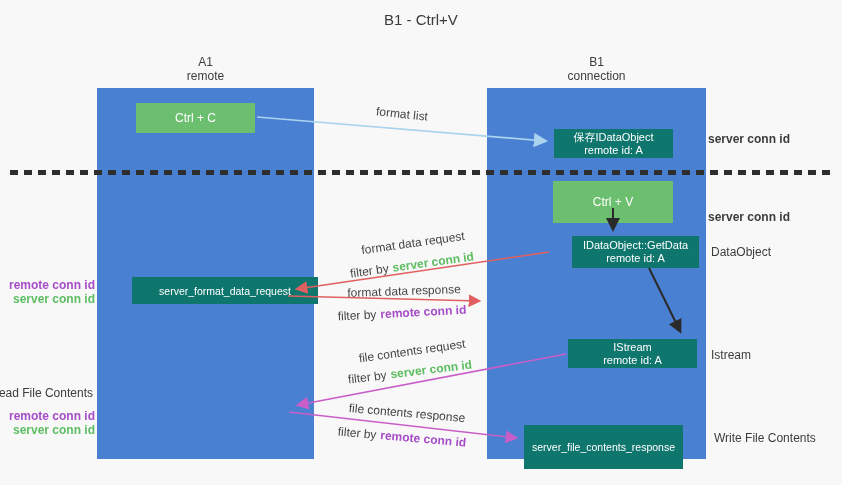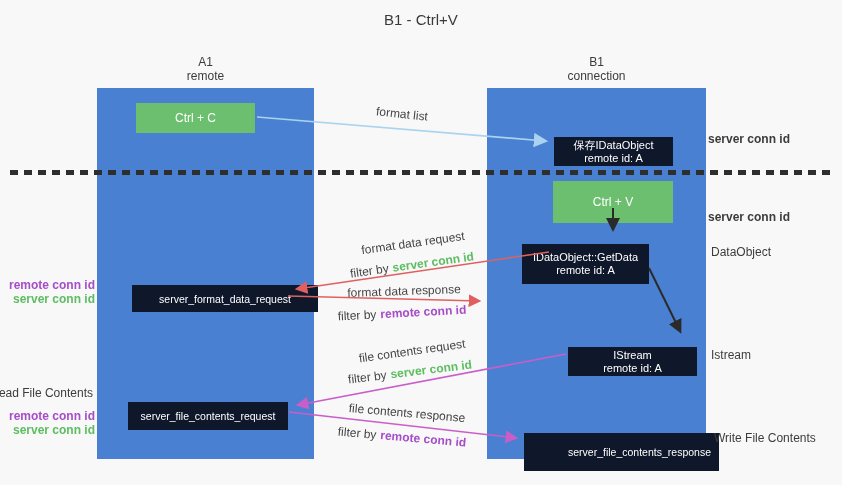--- a/index.html
+++ b/index.html
@@ -5,21 +5,21 @@
   html,body{margin:0;padding:0;background:#f8f8f8;font-family:"Liberation Sans",sans-serif;}
   .canvas{position:relative;width:842px;height:485px;background:#f8f8f8;overflow:hidden;}
   .title{position:absolute;left:0;top:10px;width:842px;text-align:center;color:#3a3a3a;font-size:15px;line-height:20px;}
   .col-header{position:absolute;text-align:center;color:#3c3c3c;font-size:12px;line-height:14px;}
   .lifeline{position:absolute;top:88px;height:371px;background:#4a80d2;}
   .divider{position:absolute;top:170px;left:10px;width:822px;height:5px;
            background:repeating-linear-gradient(to right,#2e2e2e 0 8px,transparent 8px 14px);z-index:3;}
   .node{position:absolute;z-index:4;display:flex;flex-direction:column;align-items:center;justify-content:center;
         color:#fff;text-align:center;white-space:nowrap;}
   .node.green{background:#6dbf70;font-size:12px;}
-  .node.orange{background:#0f172a;margin-top:8px;}
+  .node.orange{background:#0f766e;}
   .node .l1,.node .l2{line-height:13px;font-size:11px;}
   .snake{font-size:10.5px;}
   .arrows{position:absolute;left:0;top:0;z-index:5;pointer-events:none;}
   .flabel{position:absolute;z-index:6;font-size:12px;color:#454545;white-space:nowrap;transform-origin:center;}
   .flabel .fb{margin-right:4px;}
   .green-t{color:#5dbd62;font-weight:bold;}
   .purple-t{color:#a64dc8;font-weight:bold;}
   .side{position:absolute;z-index:6;font-size:12px;color:#3c3c3c;white-space:nowrap;}
   .leftstack{position:absolute;z-index:6;width:110px;text-align:right;font-size:12px;line-height:14px;white-space:nowrap;}
 </style>
@@ -52,40 +52,37 @@
 
   <div class="node orange" style="left:554px;top:129px;width:119px;height:29px;">
     <span class="l1">保存IDataObject</span>
     <span class="l2">remote id: A</span>
   </div>
 
   <div class="node green" style="left:553px;top:181px;width:120px;height:42px;">
     <span>Ctrl + V</span>
   </div>
 
-  <div class="node orange" style="left:522px;top:236px;width:127px;height:40px;align-items:center;">
+  <div class="node orange" style="left:572px;top:236px;width:127px;height:32px;align-items:center;">
     <span class="l1">IDataObject::GetData</span>
     <span class="l2">remote id: A</span>
   </div>
 
   <div class="node orange snake" style="left:132px;top:277px;width:186px;height:27px;">
     <span>server_format_data_request</span>
   </div>
 
 
   <div class="node orange" style="left:568px;top:339px;width:129px;height:29px;">
     <span class="l1">IStream</span>
     <span class="l2">remote id: A</span>
   </div>
 
-  <div class="node orange snake" style="left:128px;top:394px;width:160px;height:28px;">
-    <span>server_file_contents_request</span>
-  </div>
 
-  <div class="node orange snake" style="left:524px;top:425px;width:159px;height:38px;padding-left:36px;">
+  <div class="node orange snake" style="left:524px;top:425px;width:159px;height:44px;">
     <span>server_file_contents_response</span>
   </div>
 
   <svg class="arrows" width="842" height="485" viewBox="0 0 842 485">
     <defs>
       <marker id="ah-blue" markerWidth="9" markerHeight="9" refX="7" refY="4.5" orient="auto">
         <path d="M0,0 L9,4.5 L0,9 z" fill="#a9d3ee"></path>
       </marker>
       <marker id="ah-red" markerWidth="8" markerHeight="8" refX="6.5" refY="4" orient="auto">
         <path d="M0,0 L8,4 L0,8 z" fill="#e06060"></path>

